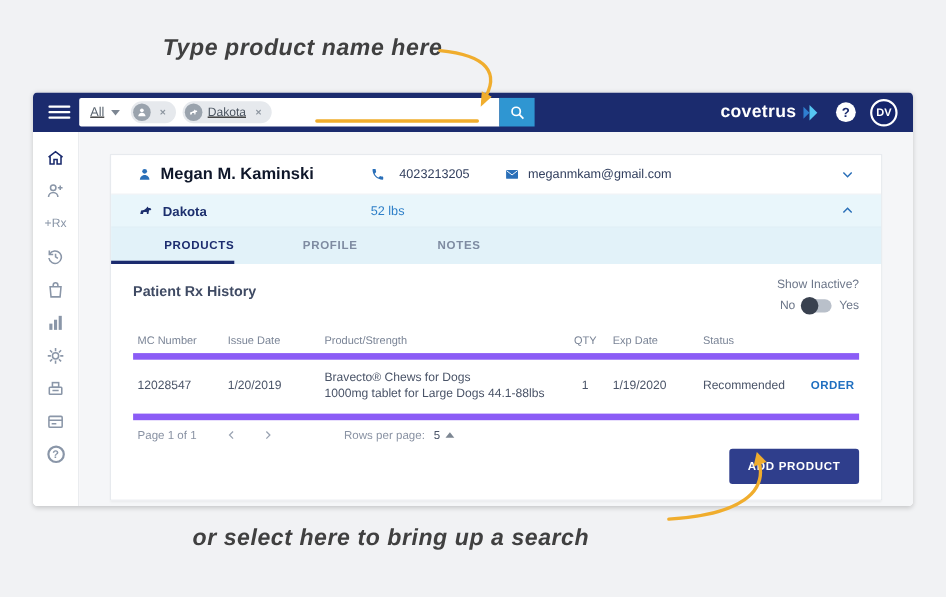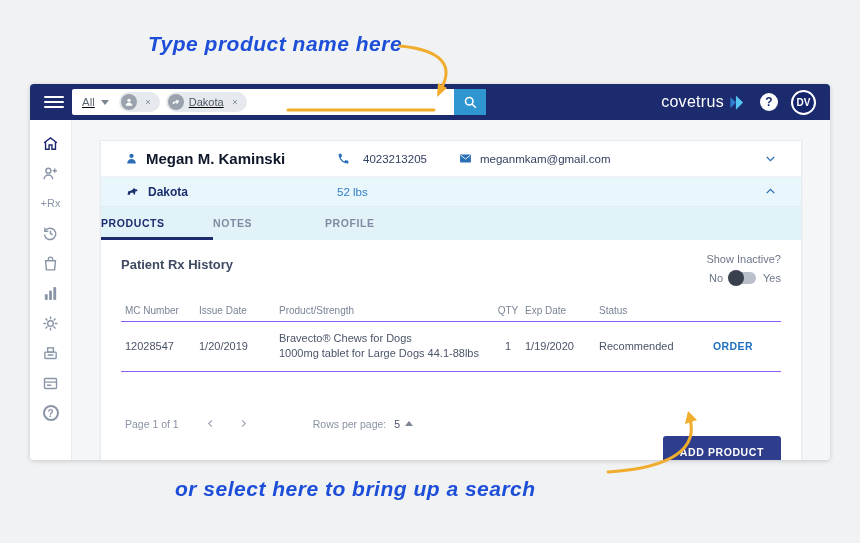--- a/index.html
+++ b/index.html
@@ -1,20 +1,20 @@
 <!DOCTYPE html>
 <html><head>
 <meta charset="utf-8">
 <style>
   * { margin:0; padding:0; box-sizing:border-box; }
   body { font-family:"Liberation Sans", sans-serif; background:#fff; }
   .frame { position:relative; width:860px; height:543px; background:#f1f2f4; overflow:hidden; }
 
   
-  .anno { position:absolute; font-style:italic; font-weight:bold; color:#1d4ed8; font-size:21px; letter-spacing:.5px; white-space:nowrap;text-align:center; }
+  .anno { position:absolute; font-style:italic; font-weight:bold; color:#404040; font-size:21px; letter-spacing:.5px; white-space:nowrap;text-align:center; }
   .anno-top { left:148px; top:32px; }
   .anno-bottom { left:175px; top:477px; }
   .anno-overlay { position:absolute; left:0; top:0; width:860px; height:543px; pointer-events:none; z-index:30; }
 
   
   .app { position:absolute; left:30px; top:84px; width:800px; height:376px; background:#fff; border-radius:4px; box-shadow:0 1px 5px rgba(0,0,0,.18); display:flex; flex-direction:column; overflow:hidden; z-index:10; }
 
   
   .navbar { height:36px; background:#1b2b6e; display:flex; align-items:center; padding:0 14px 0 10px; flex:0 0 auto; }
   .hamburger { width:20px; display:flex; flex-direction:column; gap:3px; cursor:pointer; margin:0 8px 0 4px; }
@@ -25,21 +25,21 @@
   .chip { display:flex; align-items:center; gap:5px; background:#e6e9ed; border-radius:11px; height:20px; padding:0 6px 0 2px; margin-right:6px; font-size:11px; color:#4d5662; }
   .chip-circle { width:16px; height:16px; border-radius:50%; background:#9aa3ad; display:flex; align-items:center; justify-content:center; color:#fff; }
   .chip-circle svg { width:10px; height:10px; }
   .chip-x { width:12px; height:12px; border-radius:50%; color:#8d96a0; display:flex; align-items:center; justify-content:center; cursor:pointer; }
   .chip-x svg { width:8px; height:8px; }
   .search-space { flex:1; }
   .search-btn { width:32px; height:26px; background:#2f96d2; display:flex; align-items:center; justify-content:center; cursor:pointer; border:none; }
   .search-btn svg { width:15px; height:15px; }
   .nav-right { margin-left:auto; display:flex; align-items:center; gap:13px; }
   .brand { display:flex; align-items:center; gap:4px; }
-  .brand-text { color:#fff; font-weight:normal; font-size:16px; letter-spacing:.3px; }
+  .brand-text { color:#fff; font-weight:bold; font-size:16px; letter-spacing:.3px; }
   .help-circle { width:18px; height:18px; border-radius:50%; background:#fff; color:#1b2b6e; font-weight:bold; font-size:12px; display:flex; align-items:center; justify-content:center; cursor:pointer; }
   .avatar { width:25px; height:25px; border-radius:50%; background:#14246b; border:2px solid #fff; color:#fff; font-weight:bold; font-size:10px; display:flex; align-items:center; justify-content:center; cursor:pointer; }
 
   
   .app-body { flex:1; display:flex; min-height:0; }
   .sidebar { width:42px; background:#fff; border-right:1px solid #e8eaee; display:flex; flex-direction:column; align-items:center; padding-top:14px; gap:12px; flex:0 0 auto; }
   .side-icon { width:18px; height:18px; color:#8a96a8; display:flex; align-items:center; justify-content:center; cursor:pointer; }
   .side-icon svg { width:17px; height:17px; }
   .side-icon.active { color:#1b2b6e; }
   .rx-text { font-size:11px; font-weight:normal; color:#8a96a8; }
@@ -62,42 +62,42 @@
   .row-chevron svg { width:13px; height:13px; }
 
   .patient-row { display:flex; align-items:center; padding:7px 24px; background:#e9f6fb; border-bottom:1px solid #dcedf4; }
   .patient-name { font-size:12px; font-weight:bold; color:#1c2f6d; }
   .ico-navy { color:#1c2f6d; display:flex; }
   .ico-navy svg { width:15px; height:15px; }
   .weight { font-size:11.5px; color:#2e7fc8; }
 
   
   .tabs { display:flex; background:#e2f2f9; }
-  .tab { width:112px; text-align:left; padding:10px 0 8px; font-size:10.5px; font-weight:bold; letter-spacing:.6px; color:#7e8ba1; cursor:pointer; border-bottom:3px solid transparent; }
+  .tab { width:112px; text-align:right; padding:10px 0 8px; font-size:10.5px; font-weight:bold; letter-spacing:.6px; color:#7e8ba1; cursor:pointer; border-bottom:3px solid transparent; }
   .tab.active { color:#1b2b6e; border-bottom-color:#1b2b6e; }
 
   
   .content { padding:13px 20px 14px; background:#fff; }
   .title-row { display:flex; justify-content:space-between; align-items:flex-start; }
   .rx-title { font-size:13px; font-weight:bold; color:#3f4a63; padding-top:4px; }
   .inactive-block { text-align:right; }
   .inactive-label { font-size:11px; color:#6c7689; }
   .toggle-row { display:flex; align-items:center; justify-content:flex-end; gap:7px; margin-top:7px; font-size:11px; color:#6c7689; }
   .toggle { position:relative; width:26px; height:12px; background:#b9c0ca; border-radius:7px; cursor:pointer; }
   .toggle-knob { position:absolute; left:-2px; top:-2px; width:16px; height:16px; border-radius:50%; background:#39414f; }
 
   .tbl { margin-top:16px; }
-  .tbl-row { display:grid; grid-template-columns:74px 80px 212px 34px 74px 90px 1fr; align-items:start; padding:5px 4px; border-bottom:1px solid #8b5cf6; }
+  .tbl-row { display:grid; grid-template-columns:74px 80px 212px 34px 74px 90px 1fr; gap:8px; align-items:start; padding:5px 4px; border-bottom:6px solid #8b5cf6; }
   .tbl-head { font-size:10px; color:#7a8496; }
   .tbl-data { font-size:11px; color:#4a5468; padding-top:9px; padding-bottom:9px; align-items:center; }
   .cell-center { text-align:center; }
   .product-cell div { line-height:1.4; }
   .order-link { color:#1f6fc0; font-weight:bold; font-size:10.5px; letter-spacing:.4px; text-align:center; cursor:pointer; }
 
-  .pagination { display:flex; align-items:center; padding:8px 4px 4px; font-size:10.5px; color:#8a93a4;margin-top:38px; }
+  .pagination { display:flex; align-items:center; padding:8px 4px 4px; font-size:10.5px; color:#8a93a4; }
   .pg-label { margin-right:26px; }
   .pg-btn { color:#9aa3b2; display:flex; cursor:pointer; margin-right:22px; }
   .pg-btn svg { width:11px; height:11px; }
   .rpp { margin-left:42px; display:flex; align-items:center; gap:8px; }
   .rpp-select { display:flex; align-items:center; gap:5px; color:#4a5468; cursor:pointer; }
   .caret-up-sm { width:0; height:0; border-left:4px solid transparent; border-right:4px solid transparent; border-bottom:5px solid #7c8692; }
 
   .btn-row { display:flex; justify-content:flex-end; margin-top:2px; }
   .add-product-btn { background:#2f3e8c; color:#fff; border:none; font-family:inherit; font-size:10.5px; font-weight:bold; letter-spacing:.6px; padding:10px 17px; border-radius:3px; cursor:pointer; }
 </style>
@@ -282,22 +282,22 @@
             <span style="flex:1"></span>
             <span class="row-chevron">
               <svg viewBox="0 0 24 24" fill="none" stroke="currentColor" stroke-width="2.5">
                   <path d="M5 15l7-7 7 7"></path>
                 </svg>
             </span>
           </div>
 
           <div class="tabs">
             <div class="tab active">PRODUCTS</div>
+            <div class="tab">PROFILE</div>
             <div class="tab">NOTES</div>
-            <div class="tab">PROFILE</div>
           </div>
 
           <div class="content">
             <div class="title-row">
               <div class="rx-title">Patient Rx History</div>
               <div class="inactive-block">
                 <div class="inactive-label">Show Inactive?</div>
                 <div class="toggle-row">
                   <span>No</span>
                   <span class="toggle">

